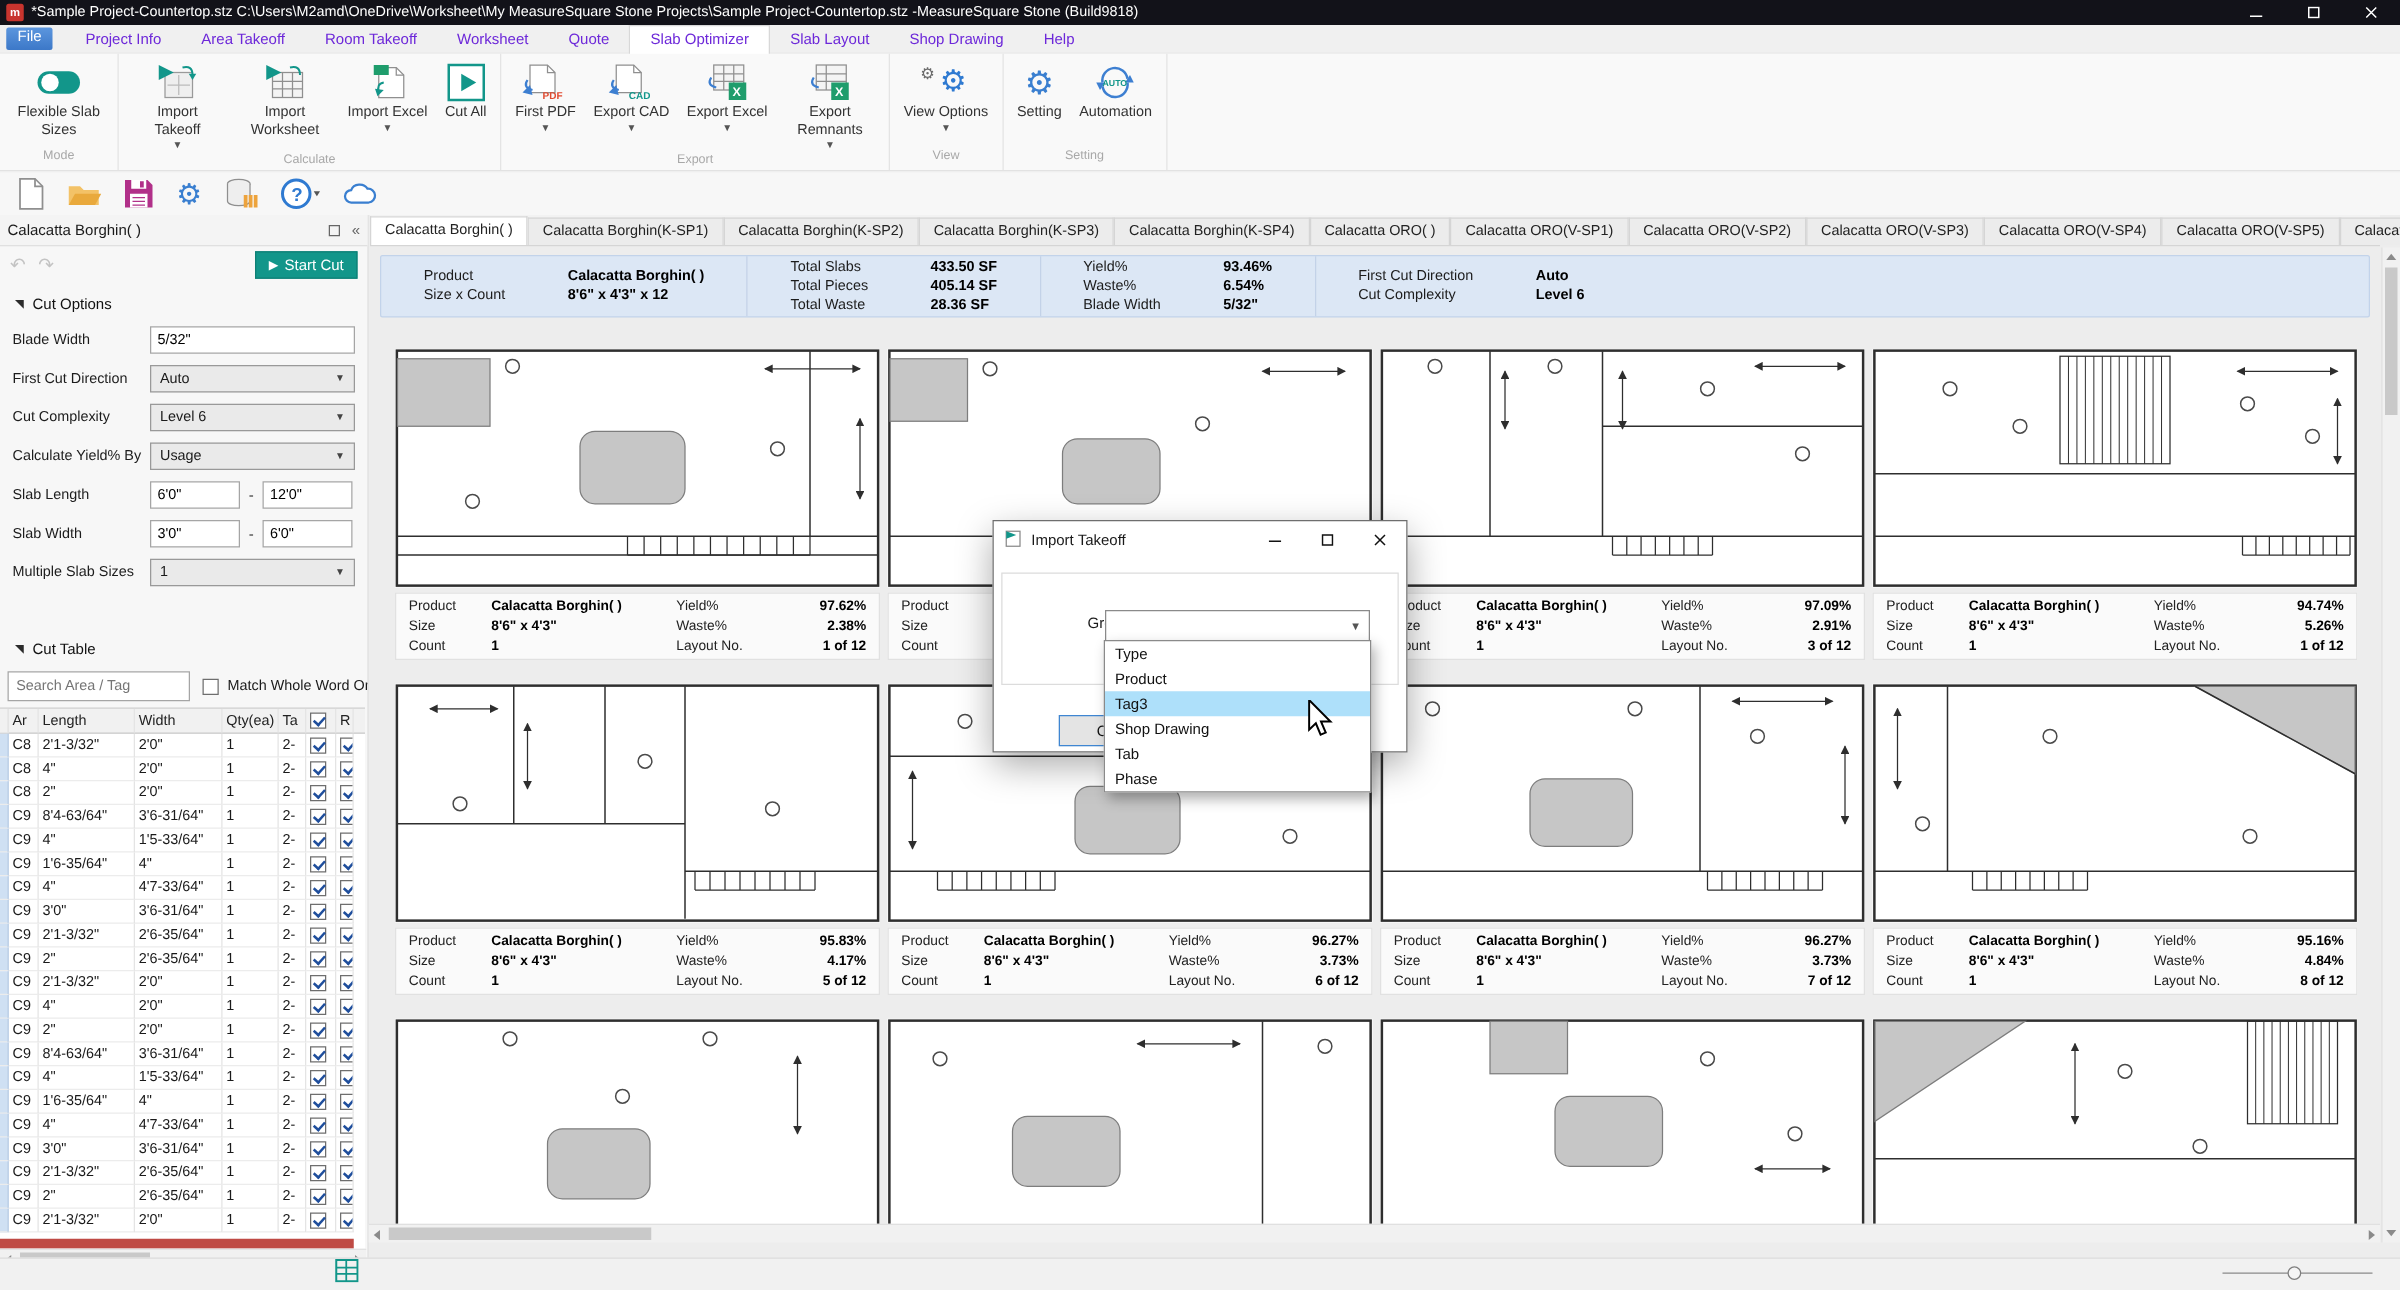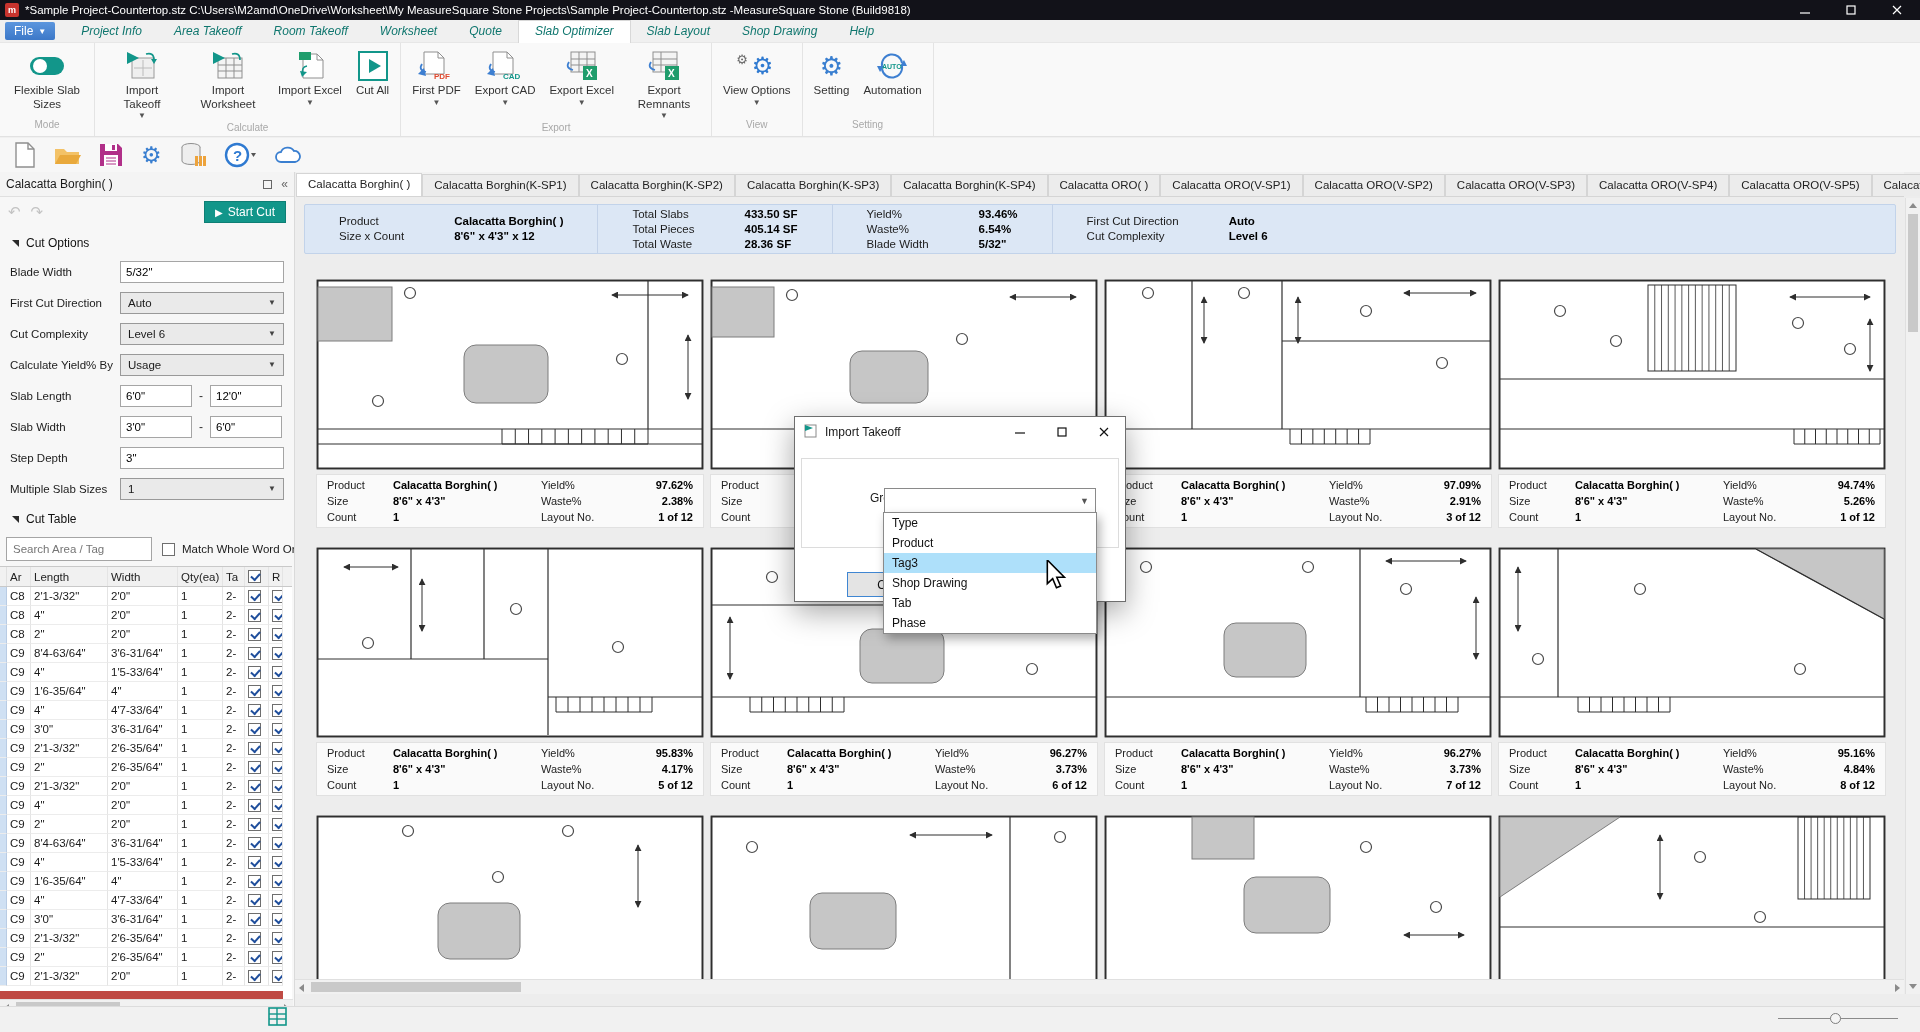--- a/index.html
+++ b/index.html
@@ -13,23 +13,23 @@
   .applogo{width:14px;height:14px;margin:0 6px 0 5px;background:#c8342e;color:#fff;display:flex;
            align-items:center;justify-content:center;font-size:9px;font-weight:bold;border-radius:2px;}
   .tb-title{white-space:nowrap;overflow:hidden;}
   .win-controls{margin-left:auto;display:flex;height:100%;}
   .wc{width:46px;height:100%;display:flex;align-items:center;justify-content:center;color:#fff;}
 
   
   .menubar{position:absolute;left:0;top:20px;right:0;height:23px;background:#f0f0f0;
            display:flex;align-items:center;border-bottom:1px solid #e7e7e7;}
   .file-btn{background:linear-gradient(#5c96de,#3c78c8);color:#fff;border-radius:2px;height:18px;
-            padding:0 9px;margin:0 10px 0 5px;display:flex;align-items:center;gap:5px;font-size:12px;}
+            padding:0 9px;margin:0 10px 0 5px;display:flex;align-items:center;gap:5px;font-size:12px;flex-direction:column;}
   .file-btn .dd{font-size:8px;}
-  .menu-item{padding:3px 16px 4px;color:#0f766e;font-style:italic;}
+  .menu-item{padding:3px 16px 4px;color:#6d28d9;}
   .menu-item.active{background:#fff;border:1px solid #d8d8d8;border-bottom:none;padding-bottom:6px;margin-bottom:-2px;}
 
   
   .ribbon{position:absolute;left:0;top:43px;right:0;height:94px;background:#f9f9f9;
           border-bottom:1px solid #e2e2e2;display:flex;}
   .ribbon-group{display:flex;flex-direction:column;border-right:1px solid #e4e4e4;padding:0 4px;}
   .rg-buttons{flex:1;display:flex;align-items:stretch;justify-content:center;}
   .rbtn{max-width:86px;min-width:46px;display:flex;flex-direction:column;align-items:center;
         padding:5px 7px 1px;font-size:11.5px;color:#333;text-align:center;line-height:1.18;}
   .rbtn .ricon{height:36px;display:flex;align-items:center;justify-content:center;}
@@ -472,24 +472,20 @@
           <span class="dashsep">-</span>
           <input class="ti half" value="12'0&quot;" style="">
         </div>
         <div class="frow">
           <span class="flabel">Slab Width</span>
           <input class="ti half" value="3'0&quot;" style="">
           <span class="dashsep">-</span>
           <input class="ti half" value="6'0&quot;" style="">
         </div>
         <div class="frow">
-          <span class="flabel">Step Depth</span>
-          <input class="ti" value="3&quot;" style="">
-        </div>
-        <div class="frow">
           <span class="flabel">Multiple Slab Sizes</span>
           <div class="sel">
             <span>1</span>
             <span class="arrow">▼</span>
           </div>
         </div>
       </div>
     <div class="sec-head cuttable-head">
       <span class="tri"></span>
       <span>Cut Table</span>

